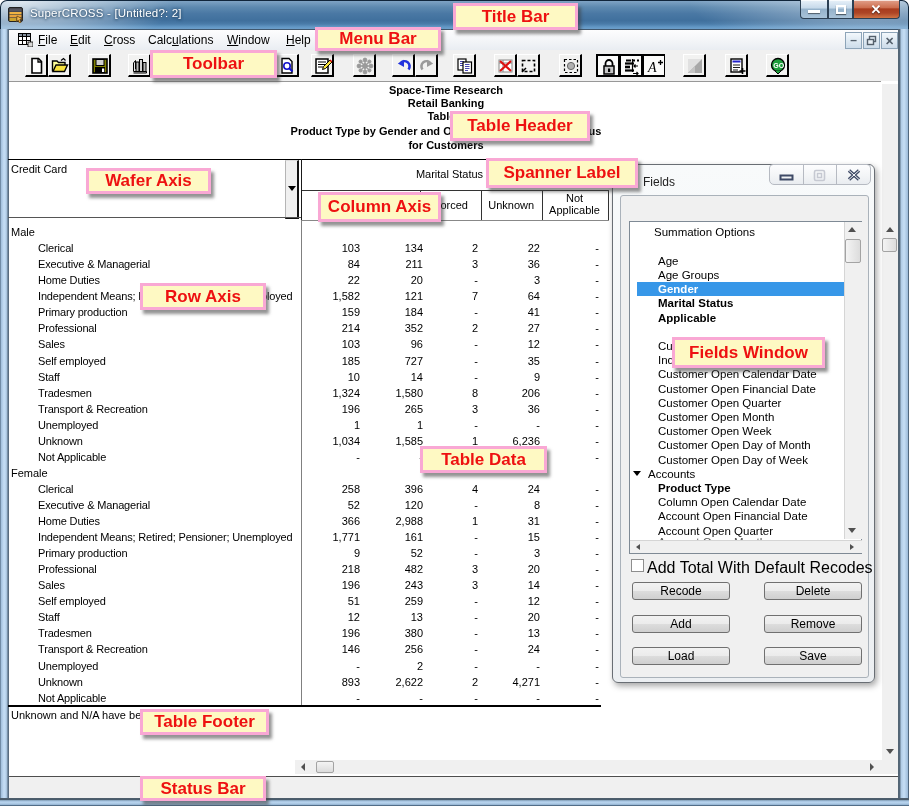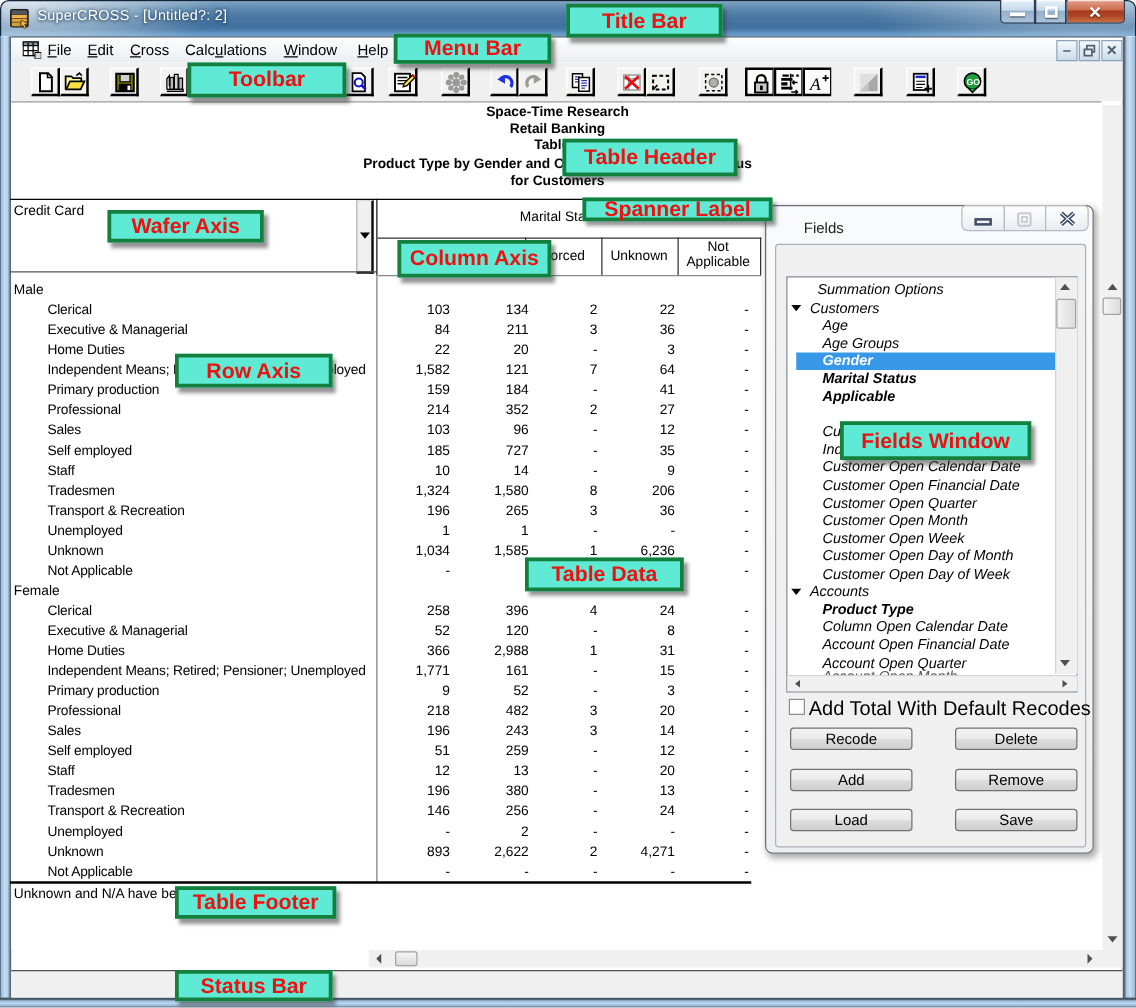--- a/index.html
+++ b/index.html
@@ -46,27 +46,27 @@
 .sbtrack{background:#f0f0f0;}
 .sbthumb{background:linear-gradient(90deg,#f4f4f4,#dcdcdc);border:1px solid #a3a3a3;border-radius:2px;}
 .sbthumbh{background:linear-gradient(#f4f4f4,#dcdcdc);border:1px solid #a3a3a3;border-radius:2px;}
 .arr{position:absolute;width:0;height:0;}
 
 #statusbar{left:9px;top:776px;width:889px;height:22px;background:#f0f0f0;border-top:1.5px solid #4e4e4e;}
 
 #fields{left:612px;top:164px;width:263px;height:519px;background:linear-gradient(#f8fafb,#eceff2);border:1px solid #696e74;border-radius:6px;box-shadow:2px 3px 6px rgba(0,0,0,.35);padding-left:20px;}
 #fieldspanel{position:absolute;left:7px;top:30px;width:249px;height:483px;background:#f0f0f0;border:1px solid #aab2ba;border-radius:3px;}
 .fcap{position:absolute;top:-1px;height:21px;background:linear-gradient(#fdfdfe,#f2f4f6 60%,#e9ecf0);border:1px solid #b6bac2;color:#47525e;}
-#fieldlist{position:absolute;left:16px;top:56px;width:233px;height:333px;background:#fff;border:1px solid #7f8a95;font-style:italic;}
+#fieldlist{position:absolute;left:16px;top:56px;width:233px;height:333px;background:#fff;border:1px solid #7f8a95;}
 .fitem{position:absolute;left:0;width:100%;height:14px;line-height:14px;font-size:11.5px;white-space:pre;}
 .fsel{background:#3797e8;color:#fff;font-weight:bold;}
 .fbold{font-weight:bold;}
 .fbtn{position:absolute;width:98px;height:18px;border:1px solid #707070;border-radius:3px;background:linear-gradient(#f2f2f2,#ebebeb 50%,#dddddd 50%,#cfcfcf);font-size:12px;text-align:center;line-height:17px;color:#000;}
 
-.rl{position:absolute;background:#5eead4;border:3px solid #15803d;color:#ee1111;font-weight:bold;font-size:17px;text-align:center;box-shadow:3px 4px 3px rgba(60,60,60,.55);display:flex;align-items:center;justify-content:center;white-space:nowrap;}
+.rl{position:absolute;background:#fef9c3;border:3px solid #f9a8d4;color:#ee1111;font-weight:bold;font-size:17px;text-align:center;box-shadow:3px 4px 3px rgba(60,60,60,.55);display:flex;align-items:center;justify-content:center;white-space:nowrap;}
 </style></head><body>
 
 <div class="abs" id="titlebar"></div>
 <svg class="abs" style="left:8px;top:7px" width="16" height="16" viewBox="0 0 16 16">
 <rect x="0.5" y="0.5" width="14" height="14" rx="1.5" fill="#3a3a40" stroke="#222"></rect>
 <rect x="1.5" y="1.5" width="12" height="3" fill="#55555e"></rect>
 <rect x="1.5" y="5" width="12" height="2.4" fill="#f0b343"></rect>
 <rect x="1.5" y="8" width="12" height="2.4" fill="#e8a33d"></rect>
 <rect x="1.5" y="11" width="7" height="3" fill="#caa32f"></rect>
 <path d="M9 9 L14.5 12 L11.8 12.6 L13 15.4 L11.4 16 L10.3 13.2 L8.6 14.6 Z" fill="#f4b84a" stroke="#5a3c10" stroke-width="0.7"></path>
@@ -540,21 +540,20 @@
       </svg></div>
 <div class="fcap" style="left:223px;width:35px;border-radius:0 4px 5px 0"><svg width="33" height="20">
         <path d="M12 5.5 L22 14.5 M22 5.5 L12 14.5" stroke="#3e4a66" stroke-width="3.4"></path>
         <path d="M12 5.5 L22 14.5 M22 5.5 L12 14.5" stroke="#f6f7f9" stroke-width="1"></path>
       </svg></div>
 <div id="fieldspanel">
 <div class="t" style="left:11px;top:27px;font-size:12px">Name:</div>
 </div>
 <div id="fieldlist">
 <div class="fitem" style="top:3.3px"><span style="position:absolute;left:24px">Summation Options</span></div>
-<div class="fitem" style="top:17.5px"><span style="position:absolute;left:3px;top:4px;width:0;height:0;border-left:4.5px solid transparent;border-right:4.5px solid transparent;border-top:5.5px solid #000"></span><span style="position:absolute;left:18px">Customers</span></div>
 <div class="fitem" style="top:31.7px"><span style="position:absolute;left:28px">Age</span></div>
 <div class="fitem" style="top:45.9px"><span style="position:absolute;left:28px">Age Groups</span></div>
 <div class="fitem" style="top:60.1px"><span class="fsel" style="position:absolute;left:7px;top:0;width:207px;height:14px;padding-left:21px">Gender</span></div>
 <div class="fitem" style="top:74.3px"><span class="fbold" style="position:absolute;left:28px">Marital Status</span></div>
 <div class="fitem" style="top:88.5px"><span class="fbold" style="position:absolute;left:28px">Applicable</span></div>
 <div class="fitem" style="top:116.9px"><span style="position:absolute;left:28px">Customer ID</span></div>
 <div class="fitem" style="top:131.1px"><span style="position:absolute;left:28px">Individual ID</span></div>
 <div class="fitem" style="top:145.3px"><span style="position:absolute;left:28px">Customer Open Calendar Date</span></div>
 <div class="fitem" style="top:159.5px"><span style="position:absolute;left:28px">Customer Open Financial Date</span></div>
 <div class="fitem" style="top:173.7px"><span style="position:absolute;left:28px">Customer Open Quarter</span></div>
@@ -591,18 +590,18 @@
 <div class="fbtn" style="left:19px;top:450px">Add</div>
 <div class="fbtn" style="left:151px;top:450px">Remove</div>
 <div class="fbtn" style="left:19px;top:482px">Load</div>
 <div class="fbtn" style="left:151px;top:482px">Save</div>
 </div>
 <div class="rl" style="left:453px;top:3px;width:125px;height:27px">Title Bar</div>
 <div class="rl" style="left:315px;top:27px;width:126px;height:24px">Menu Bar</div>
 <div class="rl" style="left:150px;top:50px;width:127px;height:28px">Toolbar</div>
 <div class="rl" style="left:450px;top:111px;width:140px;height:30px">Table Header</div>
 <div class="rl" style="left:86px;top:168px;width:125px;height:26px">Wafer Axis</div>
-<div class="rl" style="left:466px;top:158px;width:152px;height:19px">Spanner Label</div>
+<div class="rl" style="left:486px;top:158px;width:152px;height:30px">Spanner Label</div>
 <div class="rl" style="left:318px;top:192px;width:123px;height:30px">Column Axis</div>
 <div class="rl" style="left:140px;top:283px;width:126px;height:27px">Row Axis</div>
 <div class="rl" style="left:672px;top:337px;width:153px;height:31px">Fields Window</div>
 <div class="rl" style="left:420px;top:446px;width:127px;height:27px">Table Data</div>
 <div class="rl" style="left:140px;top:709px;width:129px;height:26px">Table Footer</div>
 <div class="rl" style="left:140px;top:776px;width:126px;height:25px">Status Bar</div>
 </body></html>

